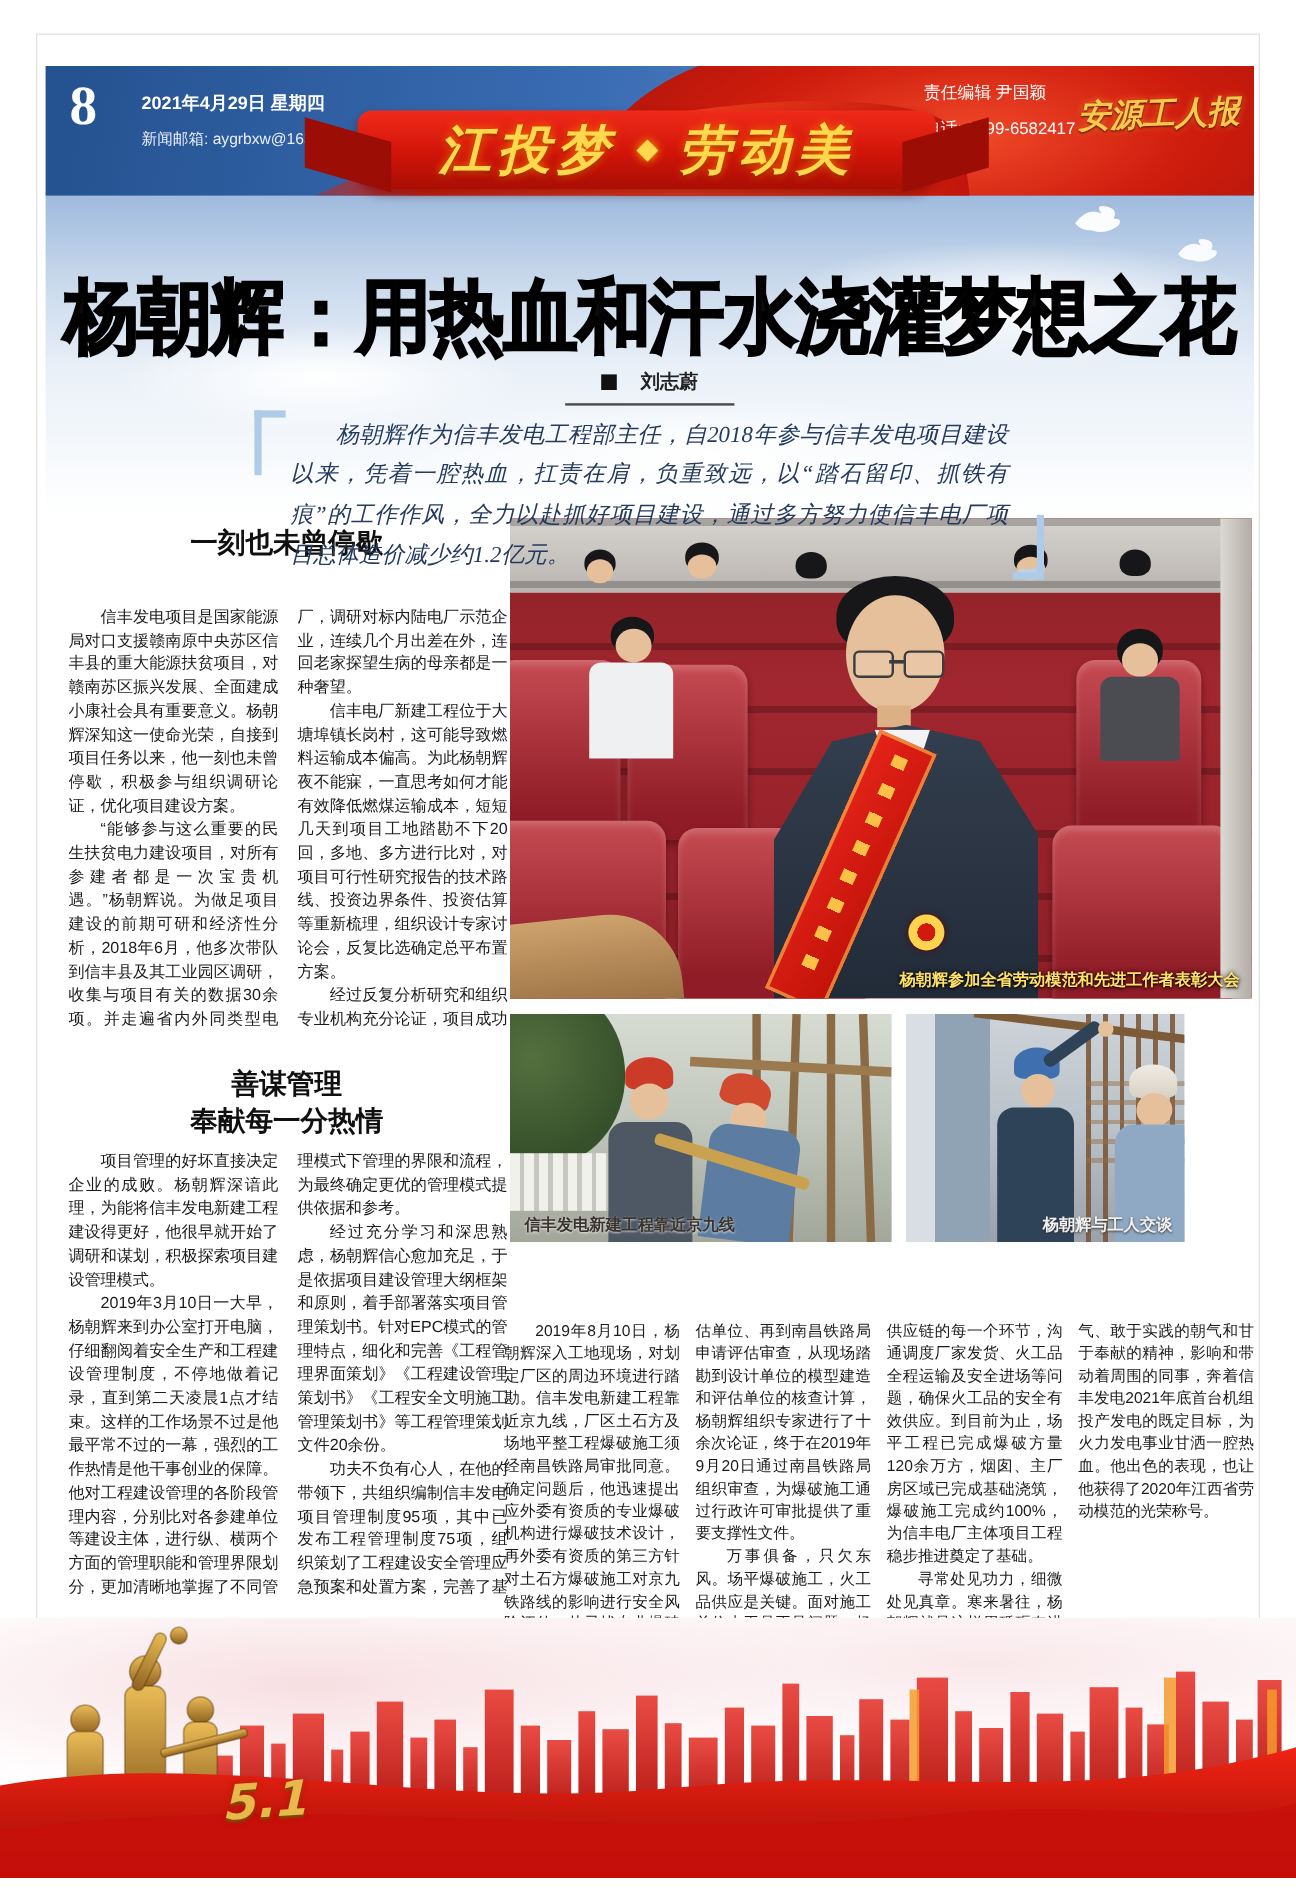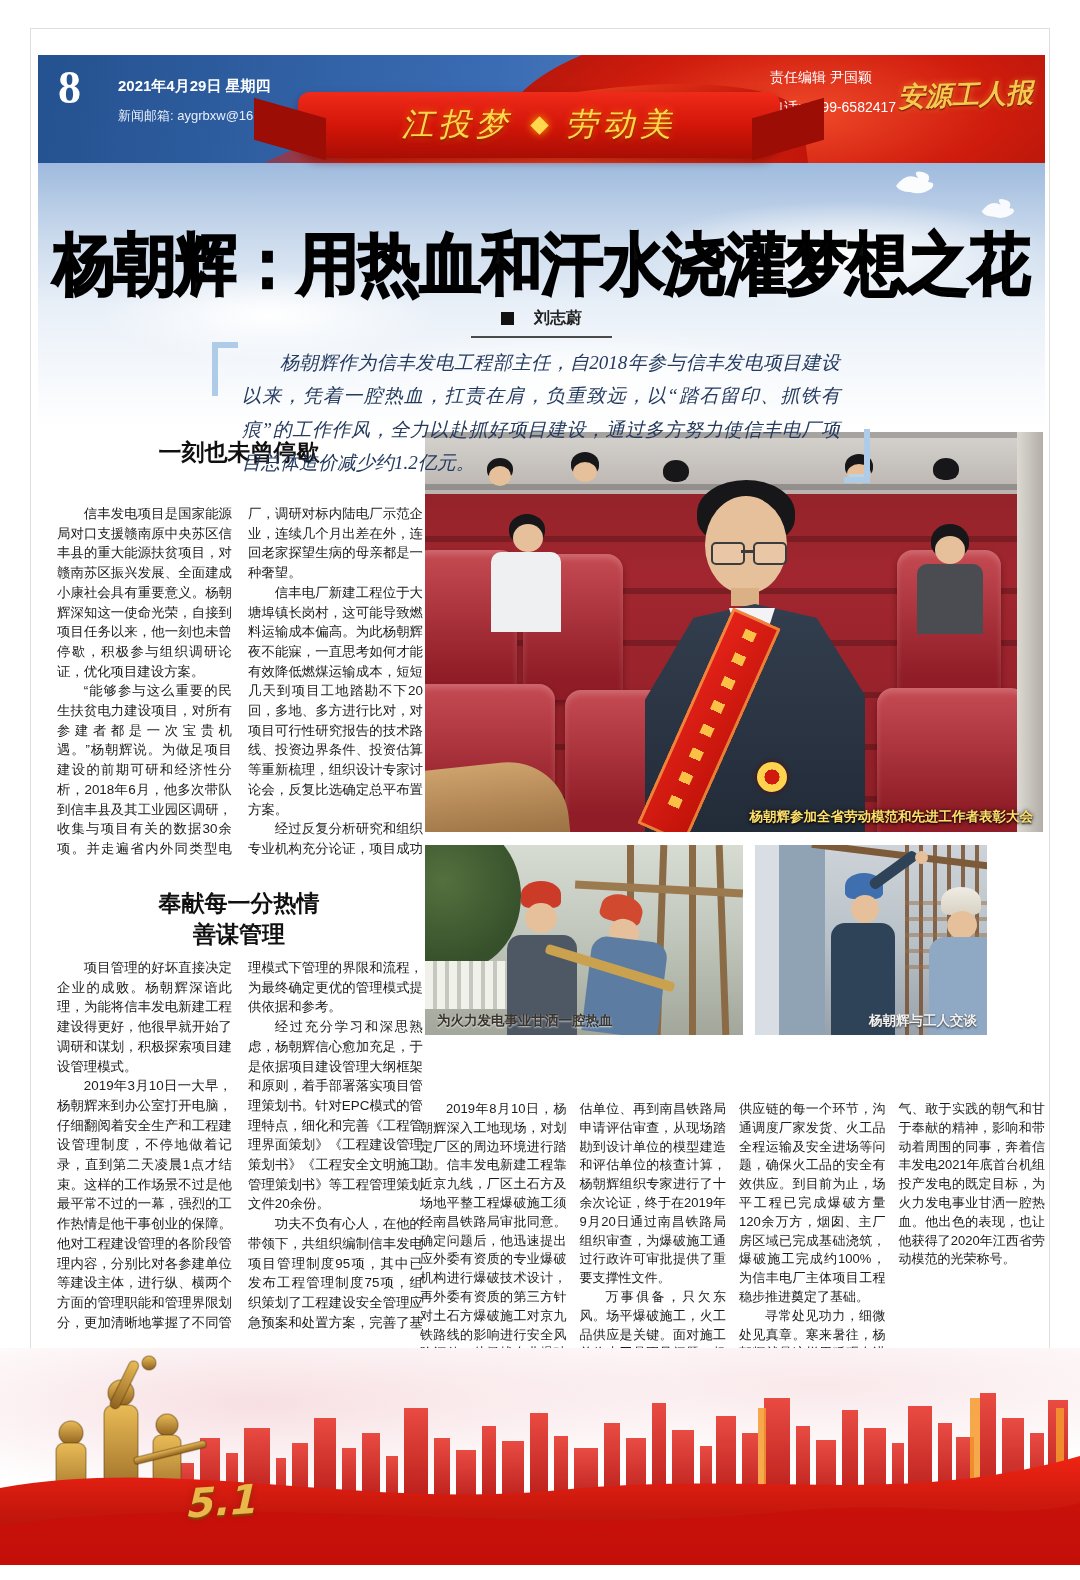--- a/index.html
+++ b/index.html
@@ -35,21 +35,21 @@
 
   
   .banner{position:absolute;left:298px;top:92px;width:482px;height:66px;z-index:6;
           background:linear-gradient(180deg,#f02b1a 0%,#d01408 55%,#a80e05 100%);
           border-radius:12px 12px 22px 22px;display:flex;align-items:center;justify-content:center;
           gap:20px;box-shadow:0 4px 8px rgba(100,8,2,.45);}
   .banner:before,.banner:after{content:"";position:absolute;top:16px;width:72px;height:42px;
           background:#9c0d05;z-index:-1;}
   .banner:before{left:-44px;transform:skewY(16deg);}
   .banner:after{right:-44px;transform:skewY(-16deg);}
-  .banner-word{font-size:32px;font-weight:400;font-style:italic;color:#ffd84d;letter-spacing:5px;
+  .banner-word{font-size:44px;font-weight:700;font-style:italic;color:#ffd84d;letter-spacing:5px;
           text-shadow:0 0 7px #ff7a00,0 2px 3px #6f0a00;}
   .banner-star{width:13px;height:13px;background:#ffd84d;transform:rotate(45deg);
           box-shadow:0 0 8px #ffb400;}
 
   
   .headline{position:absolute;left:38px;top:222px;width:1007px;text-align:center;z-index:3;
           font-size:62px;font-weight:900;color:#0b0b0b;letter-spacing:-1px;
           -webkit-text-stroke:2px #000;transform:scaleY(1.08);}
   .byline{position:absolute;left:38px;top:308px;width:1007px;display:flex;justify-content:center;z-index:3;}
   .byline-inner{display:inline-flex;align-items:center;gap:20px;border-bottom:2px solid #4a4a4a;
@@ -227,22 +227,22 @@
     <div class="sash">
         <div class="sash-dots"></div>
       </div>
     <div class="rosette"></div>
     <div class="woodchair"></div>
     <div class="pillar"></div>
     <div class="cap cap-main">杨朝辉参加全省劳动模范和先进工作者表彰大会</div>
   </div>
 
   <div class="sec-head h2">
+    <div>善谋管理</div>
     <div>奉献每一分热情</div>
-    <div>善谋管理</div>
   </div>
   <div class="sec-cols c2">
     <p>项目管理的好坏直接决定企业的成败。杨朝辉深谙此理，为能将信丰发电新建工程建设得更好，他很早就开始了调研和谋划，积极探索项目建设管理模式。</p>
     <p>2019年3月10日一大早，杨朝辉来到办公室打开电脑，仔细翻阅着安全生产和工程建设管理制度，不停地做着记录，直到第二天凌晨1点才结束。这样的工作场景不过是他最平常不过的一幕，强烈的工作热情是他干事创业的保障。他对工程建设管理的各阶段管理内容，分别比对各参建单位等建设主体，进行纵、横两个方面的管理职能和管理界限划分，更加清晰地掌握了不同管理模式下管理的界限和流程，为最终确定更优的管理模式提供依据和参考。</p>
     <p>经过充分学习和深思熟虑，杨朝辉信心愈加充足，于是依据项目建设管理大纲框架和原则，着手部署落实项目管理策划书。针对EPC模式的管理特点，细化和完善《工程管理界面策划》《工程建设管理策划书》《工程安全文明施工管理策划书》等工程管理策划文件20余份。</p>
     <p>功夫不负有心人，在他的带领下，共组织编制信丰发电项目管理制度95项，其中已发布工程管理制度75项，组织策划了工程建设安全管理应急预案和处置方案，完善了基建工程的安全报备和安全管理预案体系，为全方位工程建设管理提供了理论和制度指导。</p>
   </div>
 
   <div class="photo photo-left">
     <div class="bush"></div>
@@ -252,21 +252,21 @@
     <div class="pole" style="left:264px;top:0;width:7px;height:190px;"></div>
     <div class="pole" style="left:294px;top:0;width:7px;height:190px;transform:rotate(-2deg);"></div>
     <div class="pole" style="left:150px;top:40px;width:168px;height:8px;background:#9c7a50;transform:rotate(3deg);"></div>
     <div class="helmet" style="left:96px;top:36px;width:40px;height:27px;background:#cc3a28;"></div>
     <div class="head" style="left:100px;top:58px;width:32px;height:30px;"></div>
     <div class="torso" style="left:82px;top:90px;width:70px;height:100px;background:#4d5864;border-radius:14px 14px 0 0;"></div>
     <div class="helmet" style="left:176px;top:50px;width:42px;height:28px;background:#d14a30;transform:rotate(16deg);"></div>
     <div class="head" style="left:184px;top:74px;width:30px;height:26px;transform:rotate(14deg);"></div>
     <div class="torso" style="left:162px;top:94px;width:76px;height:96px;background:#5c7da1;border-radius:16px 16px 0 0;transform:rotate(7deg);"></div>
     <div style="position:absolute;left:118px;top:118px;width:134px;height:10px;background:#caa14e;transform:rotate(17deg);border-radius:4px;"></div>
-    <div class="cap cap-left">为火力发电事业甘洒一腔热血</div>
+    <div class="cap cap-left">信丰发电新建工程靠近京九线</div>
   </div>
 
   <div class="photo photo-right">
     <div class="wall-blue"></div>
     <div class="rebar"></div>
     <div class="rebar-h"></div>
     <div class="pole" style="left:56px;top:10px;width:234px;height:7px;background:#7d5a38;transform:rotate(7deg);"></div>
     <div class="helmet" style="left:90px;top:28px;width:38px;height:26px;background:#3f6fae;"></div>
     <div class="head" style="left:96px;top:50px;width:28px;height:28px;"></div>
     <div class="torso" style="left:76px;top:78px;width:64px;height:112px;background:#2e4258;border-radius:14px 14px 0 0;"></div>

